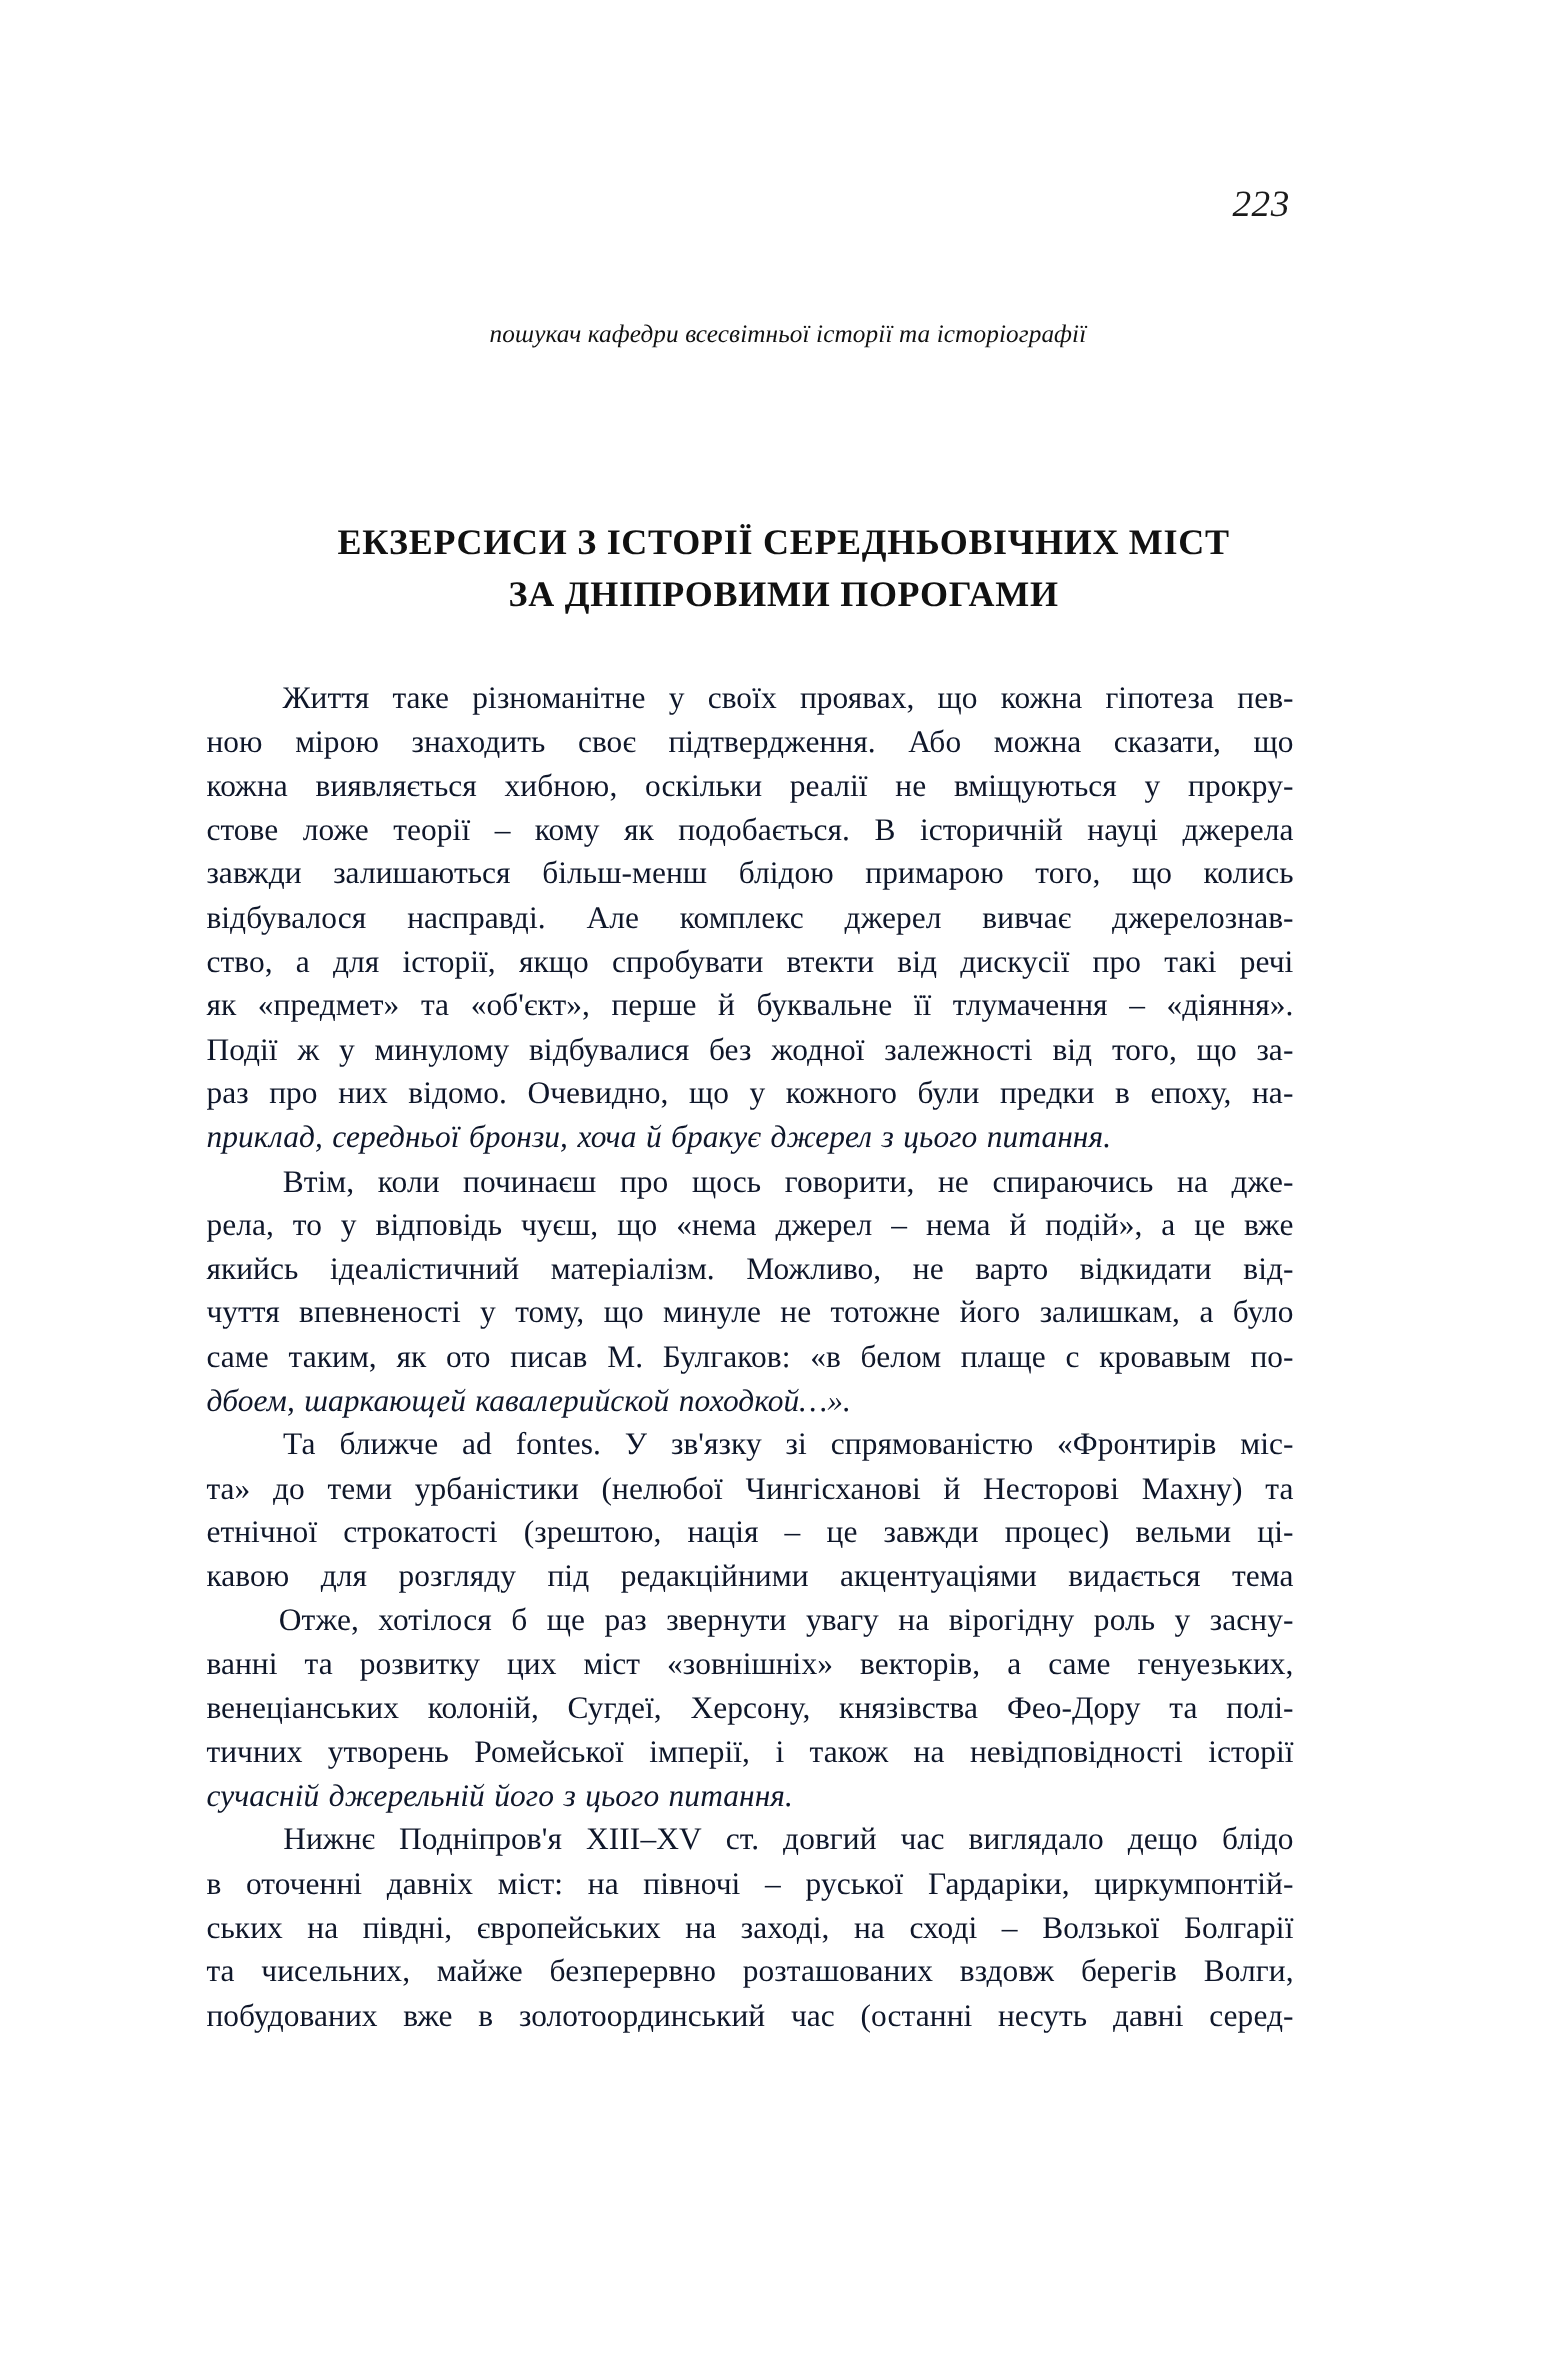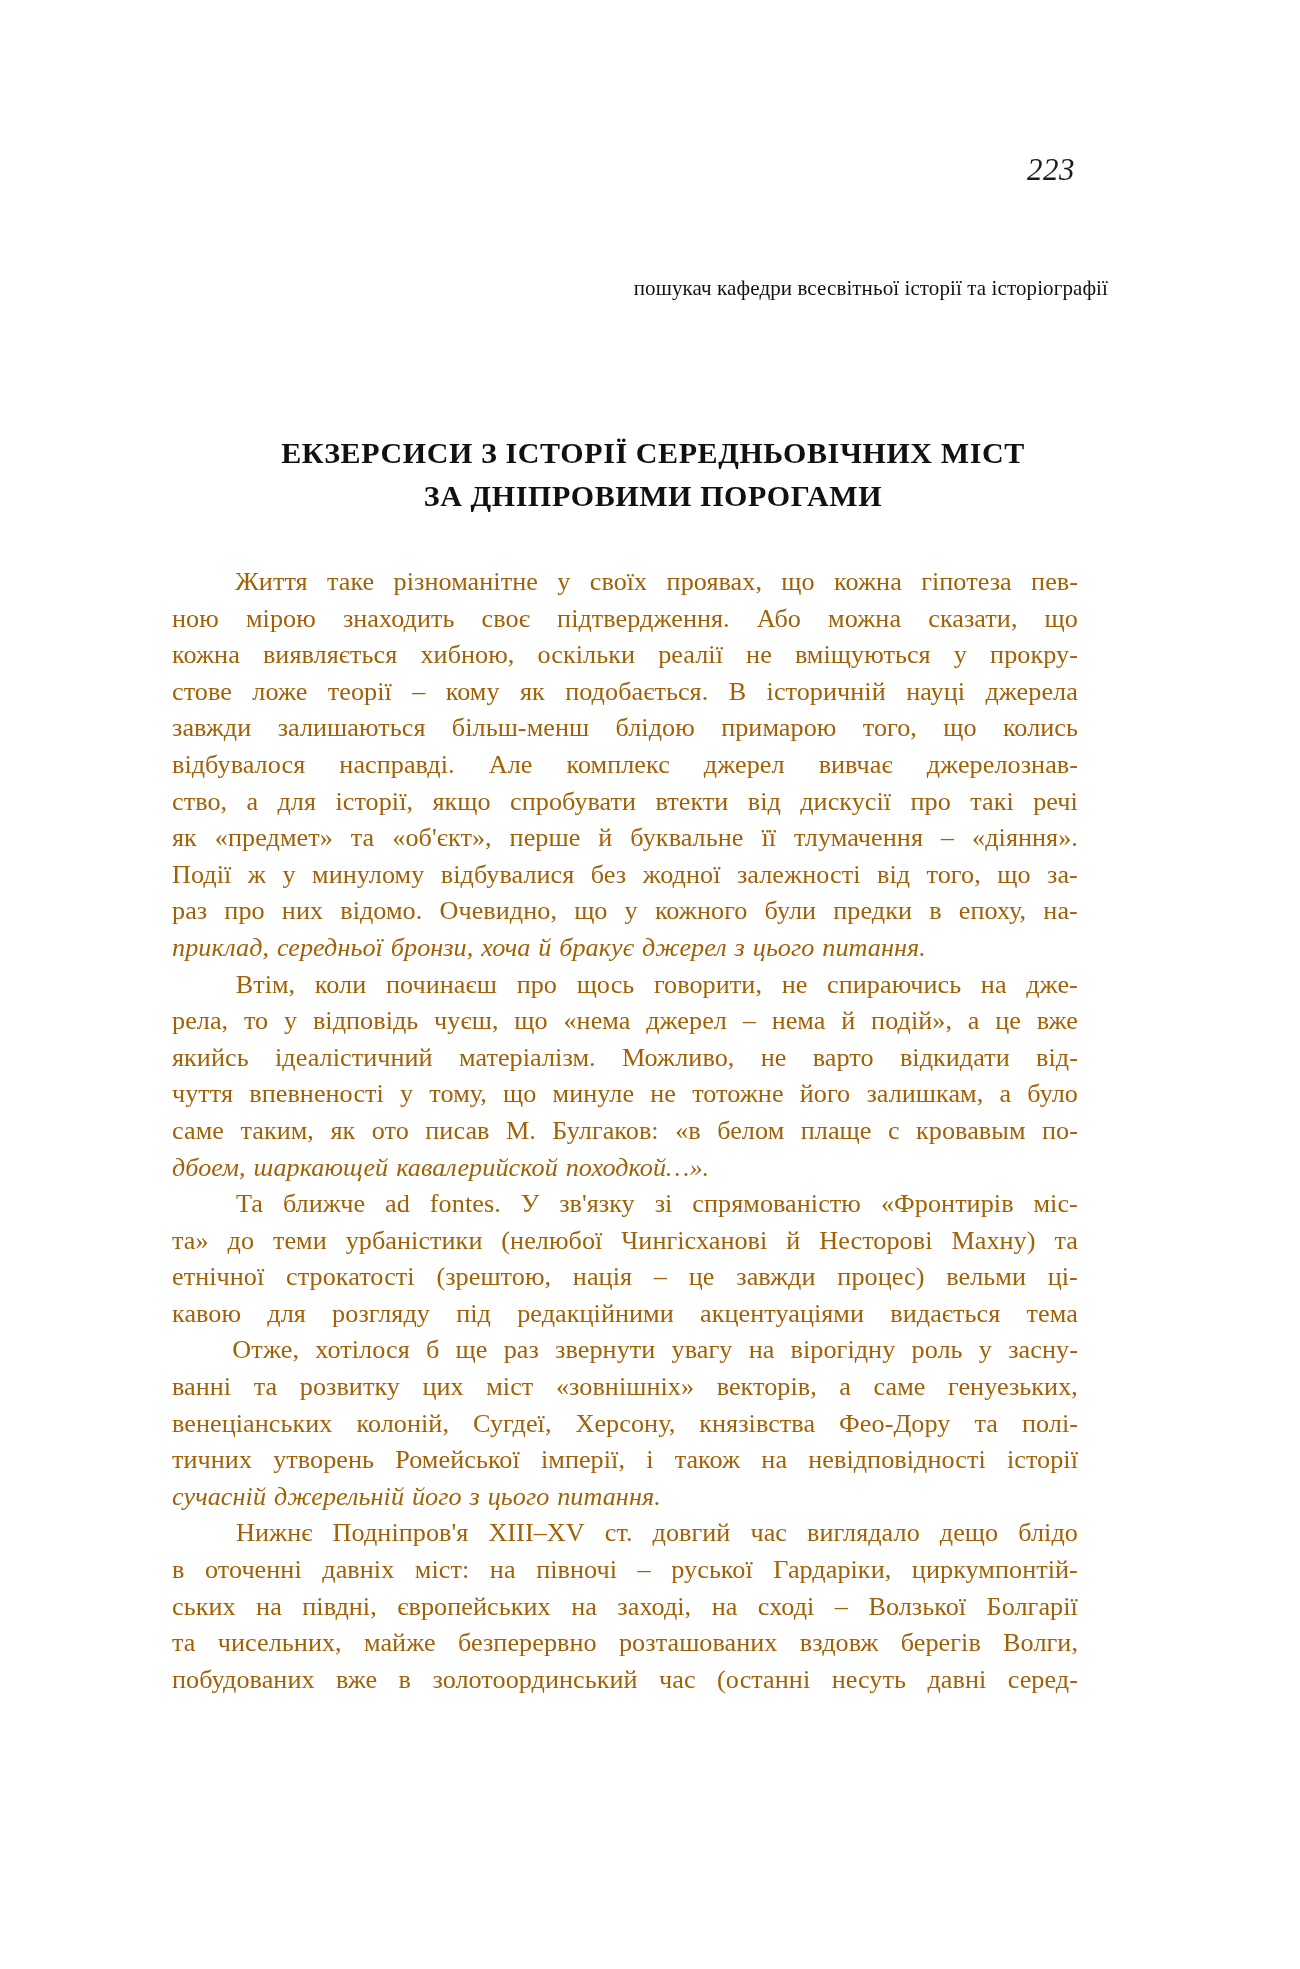--- a/index.html
+++ b/index.html
@@ -39,47 +39,47 @@
     left: 408px;
     width: 700px;
   }
   .author {
     font-size: 29px;
     line-height: 1.25;
     letter-spacing: 0.2px;
     color: #111;
   }
   .affiliation {
+    font-style: italic;
     font-size: 21px;
     line-height: 1.42;
     letter-spacing: 0.1px;
     color: #111;
-    margin-top: 12px;
-    text-align: right;
+    margin-top: 2px;
   }
   
   .article-title {
     position: absolute;
     top: 412px;
     left: 213px;
     width: 880px;
     font-size: 30px;
     line-height: 1.42;
     letter-spacing: 0.6px;
     color: #111;
   }
   .article-title .tline { display: block; white-space: nowrap; text-align: center; }
   
   .body-text {
     position: absolute;
     top: 567px;
     left: 172px;
     width: 906px;
     font-size: 26.2px;
-    color: #a16207;
+    color: #0f172a;
   }
   .para {
     margin: 0;
     padding: 0;
   }
   .line {
     display: flex;
     width: 906px;
     height: 36.6px;
     align-items: baseline;

